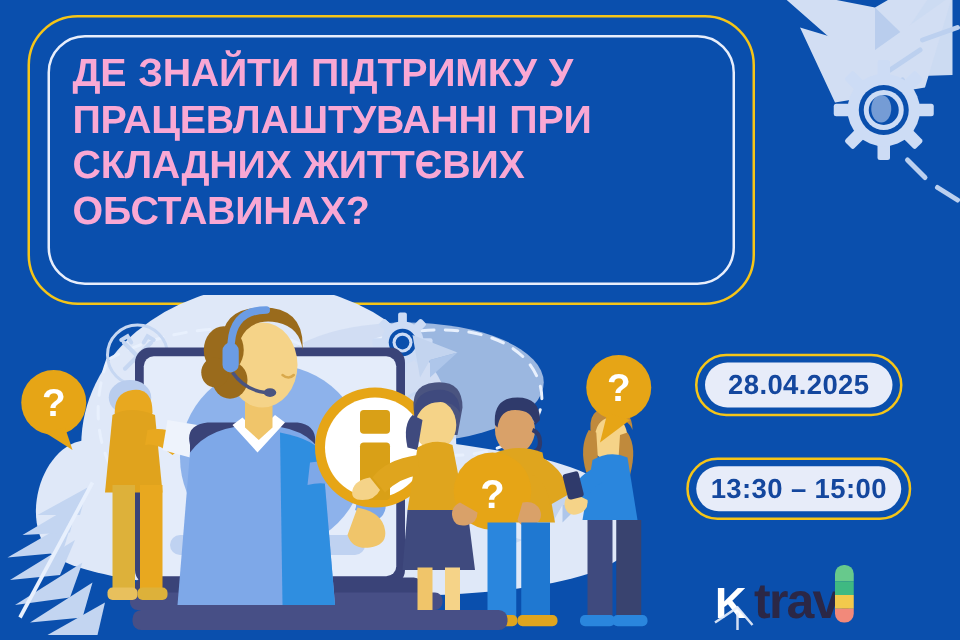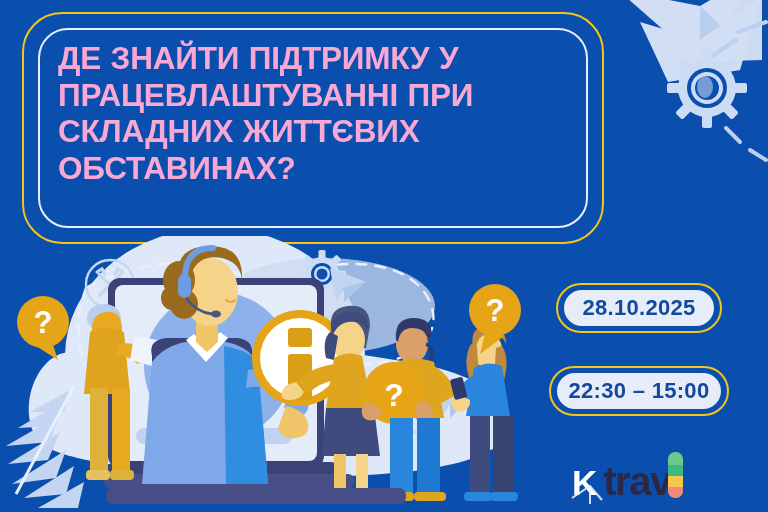--- a/index.html
+++ b/index.html
@@ -111,24 +111,24 @@
       <line x1="750" y1="150" x2="766" y2="160"></line>
     </g>
   </svg>
 
   <div id="title-frame">
     <div id="title-frame-inner"></div>
     <div id="title-text">ДЕ ЗНАЙТИ ПІДТРИМКУ У ПРАЦЕВЛАШТУВАННІ ПРИ СКЛАДНИХ ЖИТТЄВИХ ОБСТАВИНАХ?</div>
   </div>
 
   <div class="badge" id="badge-date">
-    <div class="badge-inner">28.10.2025</div>
+    <div class="badge-inner">28.04.2025</div>
   </div>
   <div class="badge" id="badge-time">
-    <div class="badge-inner">22:30 – 15:00</div>
+    <div class="badge-inner">13:30 – 15:00</div>
   </div>
 
   <div id="illustration">
   <svg width="560" height="276" viewBox="0 0 560 276">
     <defs>
       <clipPath id="clipAll">
             <rect x="0" y="0" width="560" height="276"></rect>
           </clipPath>
     </defs>
     <g clip-path="url(#clipAll)">

